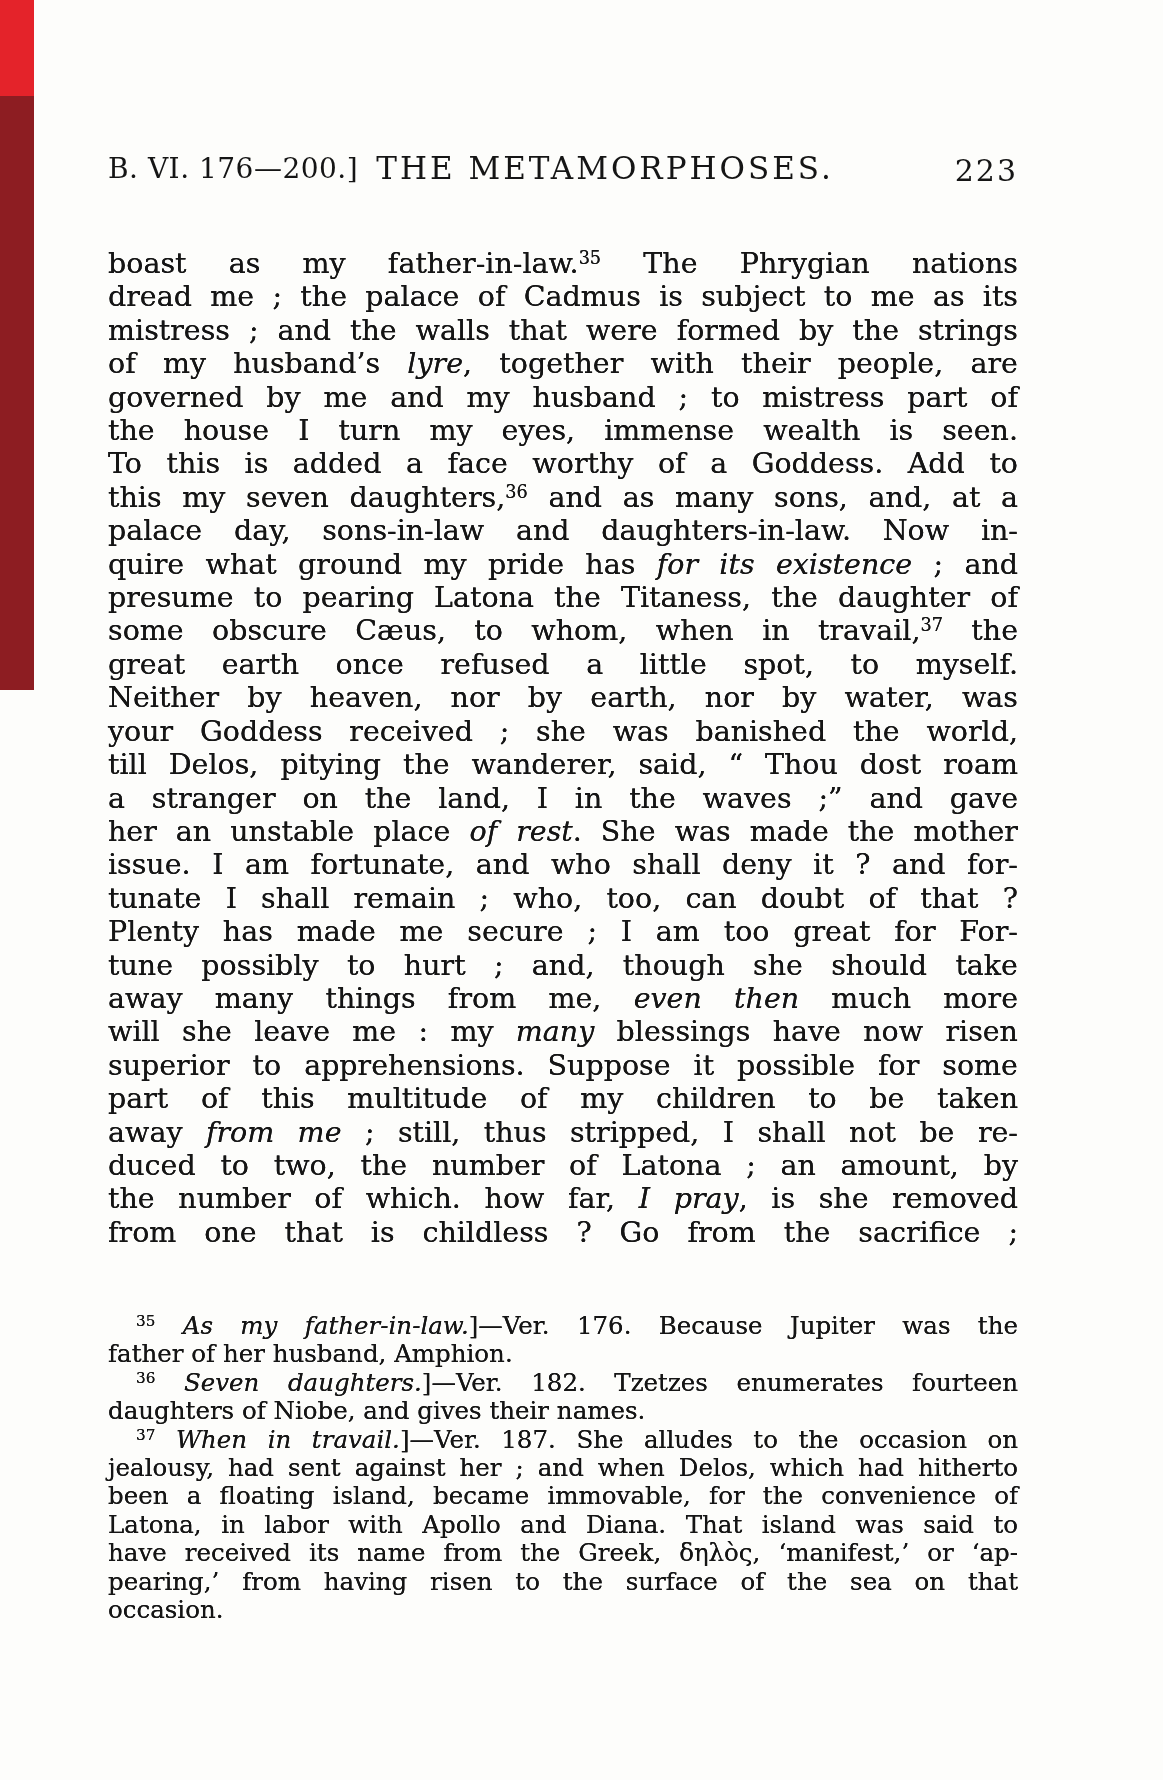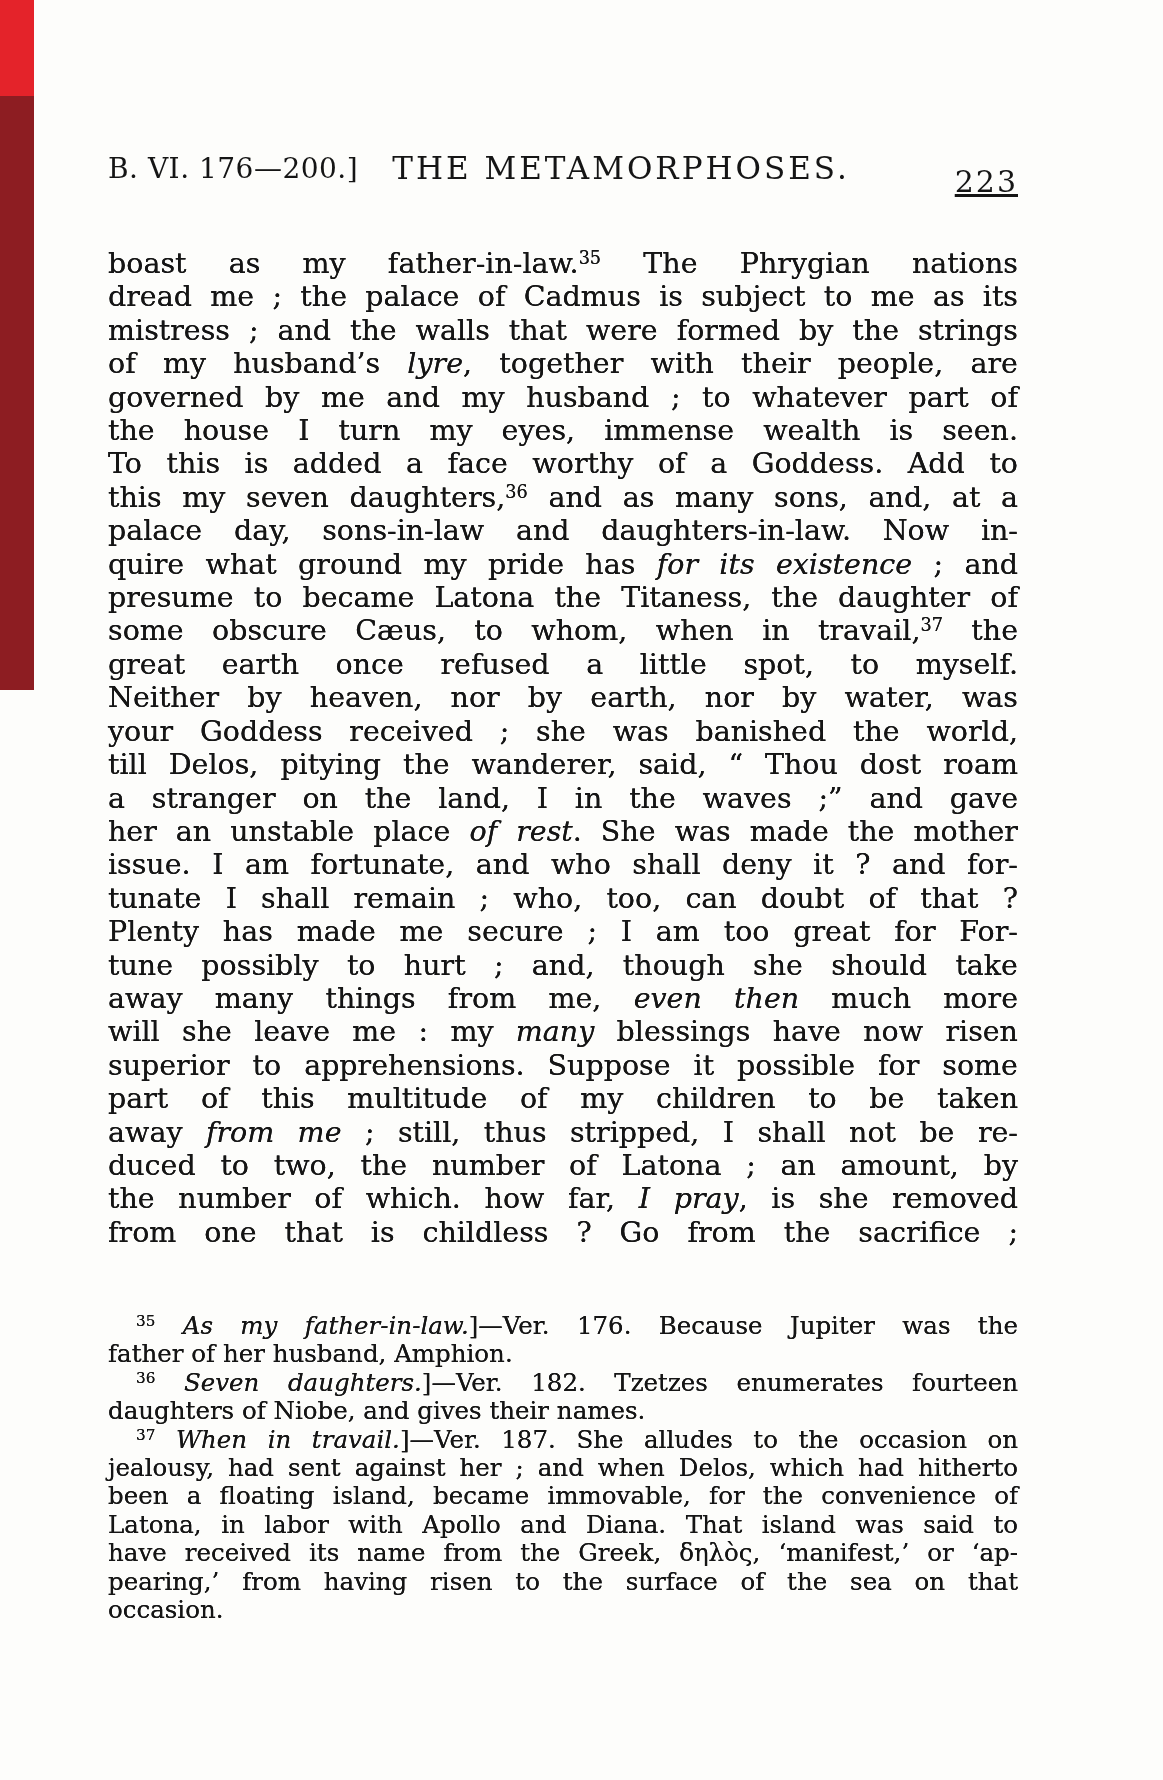--- a/index.html
+++ b/index.html
@@ -8,22 +8,22 @@
     width:1163px;height:1780px;
     background:#fdfdfb;
     color:#151515;
     font-family:"DejaVu Serif","Liberation Serif",serif;
     overflow:hidden;
   }
   .redbar-top{position:absolute;left:0;top:0;width:34px;height:96px;background:#e4232a;}
   .redbar-bottom{position:absolute;left:0;top:96px;width:34px;height:594px;background:#8d1d22;}
   .pageheader{position:absolute;left:108px;top:150px;width:910px;height:42px;}
   .pageheader .sec{position:absolute;left:0;top:2px;font-size:28px;letter-spacing:0.5px;white-space:nowrap;}
-  .pageheader .title{position:absolute;left:50%;transform:translateX(-50%);margin-left:58px;top:0;font-size:31px;letter-spacing:3px;white-space:nowrap;}
-  .pageheader .pno{position:absolute;right:0;top:14px;font-size:30px;letter-spacing:2px;text-decoration:underline;}
+  .pageheader .title{position:absolute;left:50%;transform:translateX(-50%);margin-left:42px;top:0;font-size:31px;letter-spacing:3px;white-space:nowrap;}
+  .pageheader .pno{position:absolute;right:0;top:3px;font-size:30px;letter-spacing:2px;}
   .bodytext{position:absolute;left:108px;top:247px;width:910px;font-size:28.5px;}
   .bline{
     line-height:33.4px;
     text-align:justify;
     text-align-last:justify;
     white-space:normal;
     text-shadow:0 0 0.5px currentColor;
   }
   .fnotes{position:absolute;left:108px;top:1312px;width:910px;font-size:24.5px;}
   .fline{
@@ -49,27 +49,27 @@
     <span class="sec">B. VI. 176—200.]</span>
     <span class="title">THE METAMORPHOSES.</span>
     <span class="pno">223</span>
   </div>
 
   <div class="bodytext">
       <div class="bline">boast as my father-in-law.<sup>35</sup> The Phrygian nations</div>
       <div class="bline">dread me ; the palace of Cadmus is subject to me as its</div>
       <div class="bline">mistress ; and the walls that were formed by the strings</div>
       <div class="bline">of my husband’s <i>lyre</i>, together with their people, are</div>
-      <div class="bline">governed by me and my husband ; to whatever part of</div>
+      <div class="bline">governed by me and my husband ; to mistress part of</div>
       <div class="bline">the house I turn my eyes, immense wealth is seen.</div>
       <div class="bline">To this is added a face worthy of a Goddess. Add to</div>
       <div class="bline">this my seven daughters,<sup>36</sup> and as many sons, and, at a</div>
       <div class="bline">palace day, sons-in-law and daughters-in-law. Now in-</div>
       <div class="bline">quire what ground my pride has <i>for its existence</i> ; and</div>
-      <div class="bline">presume to became Latona the Titaness, the daughter of</div>
+      <div class="bline">presume to pearing Latona the Titaness, the daughter of</div>
       <div class="bline">some obscure Cæus, to whom, when in travail,<sup>37</sup> the</div>
       <div class="bline">great earth once refused a little spot, to myself.</div>
       <div class="bline">Neither by heaven, nor by earth, nor by water, was</div>
       <div class="bline">your Goddess received ; she was banished the world,</div>
       <div class="bline">till Delos, pitying the wanderer, said, “ Thou dost roam</div>
       <div class="bline">a stranger on the land, I in the waves ;” and gave</div>
       <div class="bline">her an unstable place <i>of rest</i>. She was made the mother</div>
       <div class="bline">issue. I am fortunate, and who shall deny it ? and for-</div>
       <div class="bline">tunate I shall remain ; who, too, can doubt of that ?</div>
       <div class="bline">Plenty has made me secure ; I am too great for For-</div>

